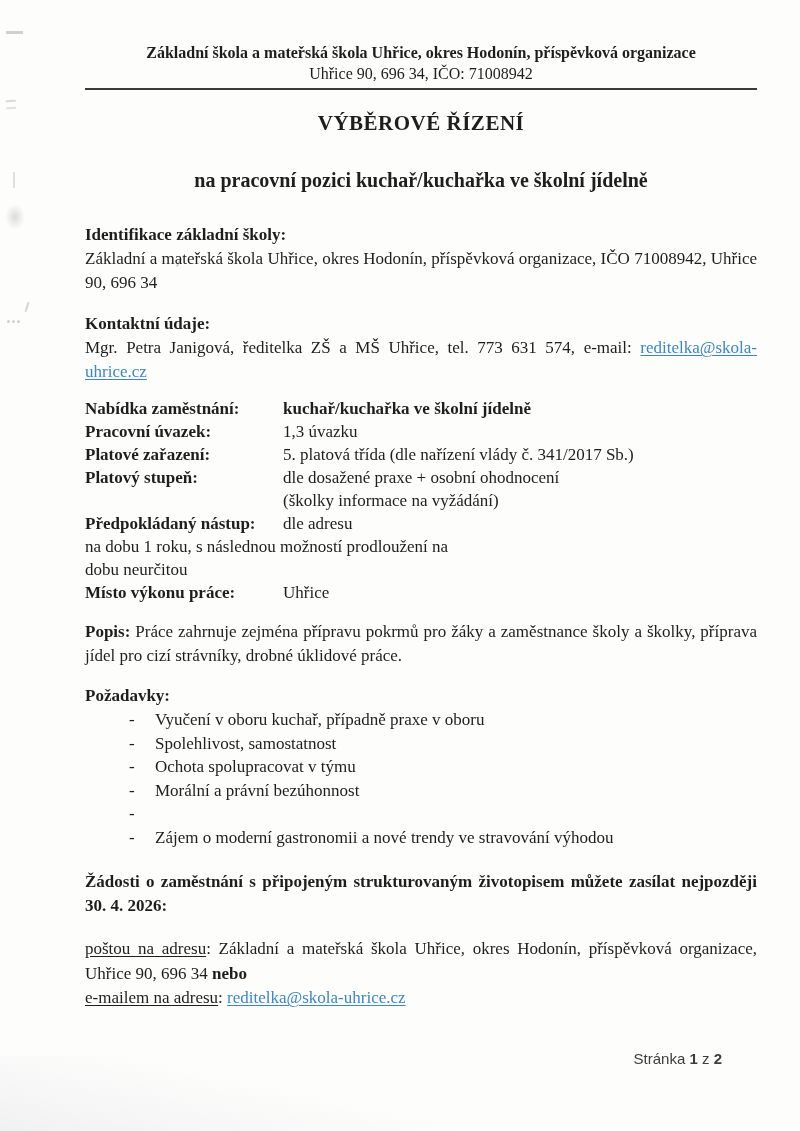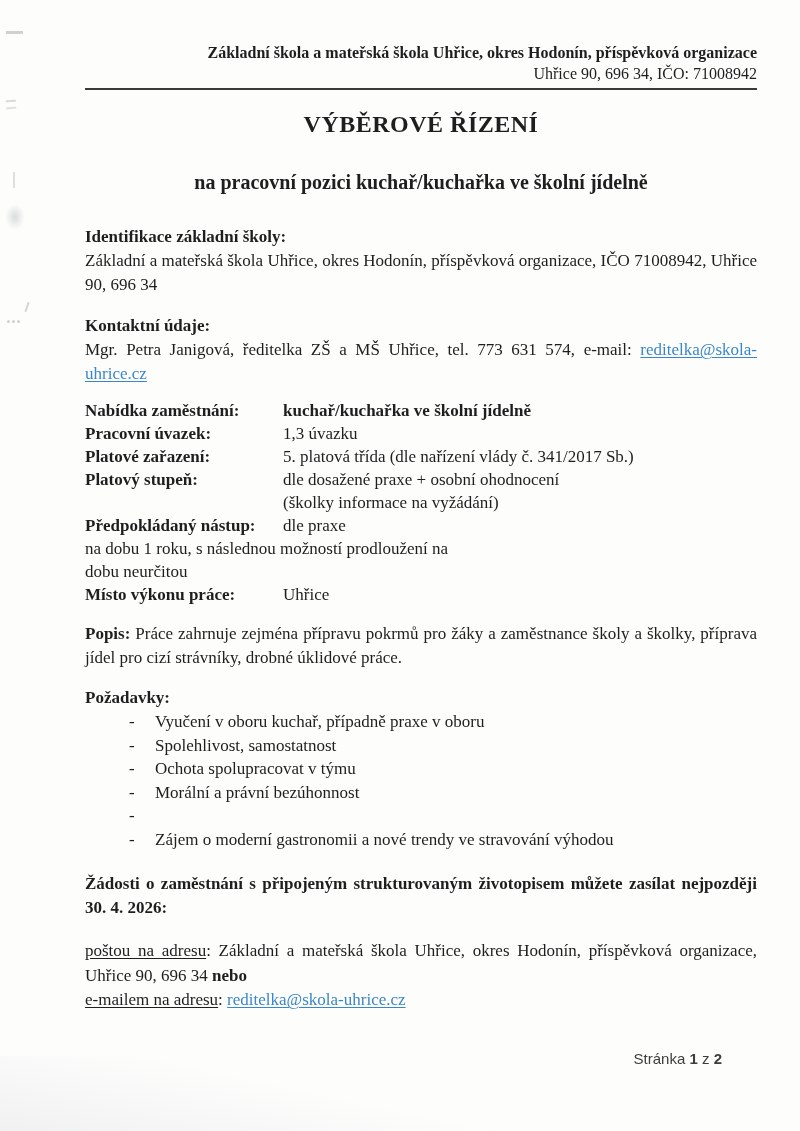--- a/index.html
+++ b/index.html
@@ -25,26 +25,26 @@
   .a-stroke { left:13px; top:172px; width:2px;  height:16px; background:#c0c4c4; opacity:.5; filter:blur(.5px); }
   .a-smudge { left:5px;  top:204px; width:20px; height:26px; border-radius:50%;
               background:radial-gradient(ellipse, rgba(165,172,172,.4), rgba(165,172,172,0) 70%); }
   .a-mark2  { left:7px;  top:309px; width:30px; height:12px; opacity:.55; }
   .a-mark2 span { display:inline-block; width:3px; height:3px; background:#a9aeae; border-radius:50%; margin-right:2px; }
   .a-tick   { left:26px; top:302px; width:2px; height:10px; background:#a9aeae; opacity:.5; transform:rotate(18deg); }
   .a-pen    { left:178px; top:258px; width:2px; height:9px; background:#8f9595; opacity:.4; transform:rotate(30deg); }
 
   .doc { position:absolute; left:85px; top:0; width:672px; }
 
-  .hdr { margin-top:43px; text-align:right; }
+  .hdr { margin-top:43px; text-align:center; }
   .hdr-line1 { font-weight:bold; font-size:16px; line-height:20px; }
   .hdr-line2 { font-size:16px; line-height:20px; margin-top:1px; }
   .hdr-rule  { border:none; border-top:2px solid #3a3a3a; margin-top:4px; }
 
-  .title    { margin-top:21px; text-align:center; font-weight:bold; font-size:24px; letter-spacing:.5px; }
+  .title    { margin-top:21px; text-align:center; font-weight:bold; font-size:21px; letter-spacing:.5px; }
   .subtitle { margin-top:33px; text-align:center; font-weight:bold; font-size:20px; }
 
   .sect-heading { font-weight:bold; font-size:17px; line-height:24px; }
   .para { font-size:17px; line-height:24px; text-align:justify; }
 
   .sect-ident   { margin-top:31px; }
   .sect-contact { margin-top:17px; }
 
   a.doc-link { color:var(--color-link,#3a87c8); text-decoration:underline; text-underline-offset:2px; }
 
@@ -131,21 +131,21 @@
     <div class="offer-row">
       <div class="offer-label">Platový stupeň:</div>
       <div class="offer-value">
           <div>dle dosažené praxe + osobní ohodnocení</div>
           <div>(školky informace na vyžádání)</div>
         </div>
     </div>
     <div class="offer-row">
       <div class="offer-label">Předpokládaný nástup:</div>
       <div class="offer-value">
-          <div>dle praxe</div>
+          <div>dle adresu</div>
         </div>
     </div>
     <div class="offer-row">
       <div class="offer-value">
           <div>na dobu 1 roku, s následnou možností prodloužení na</div>
           <div>dobu neurčitou</div>
         </div>
     </div>
     <div class="offer-row">
       <div class="offer-label">Místo výkonu práce:</div>

